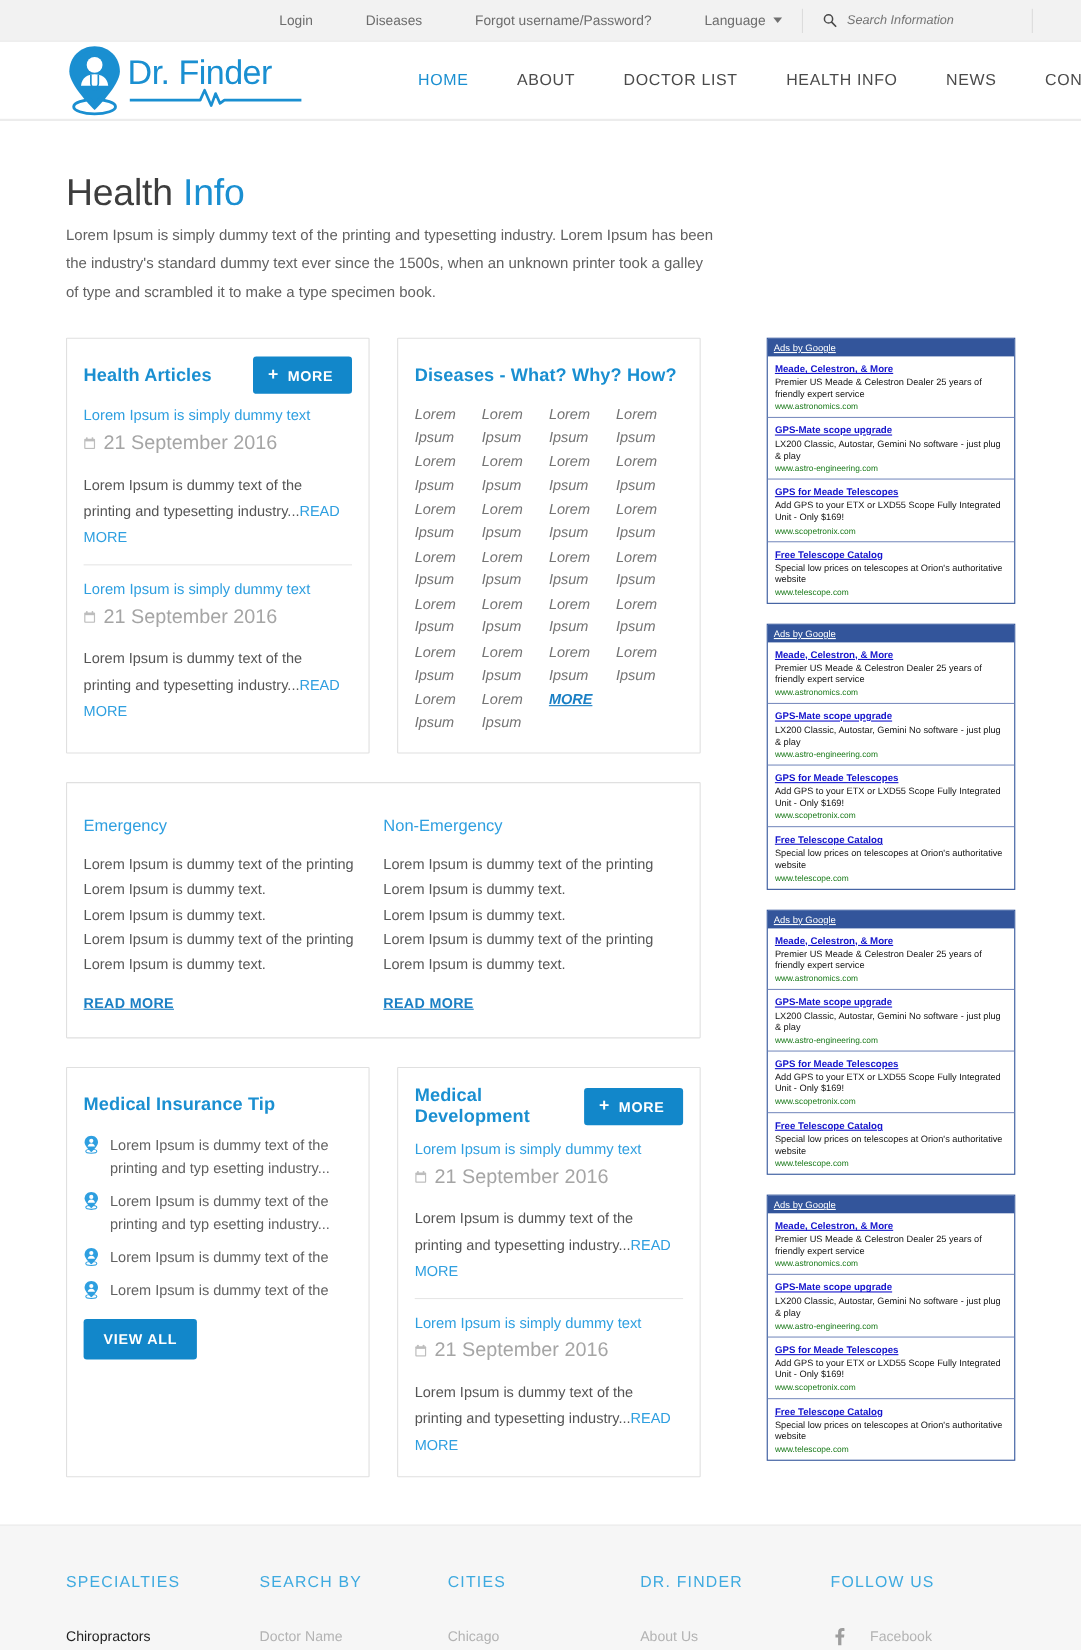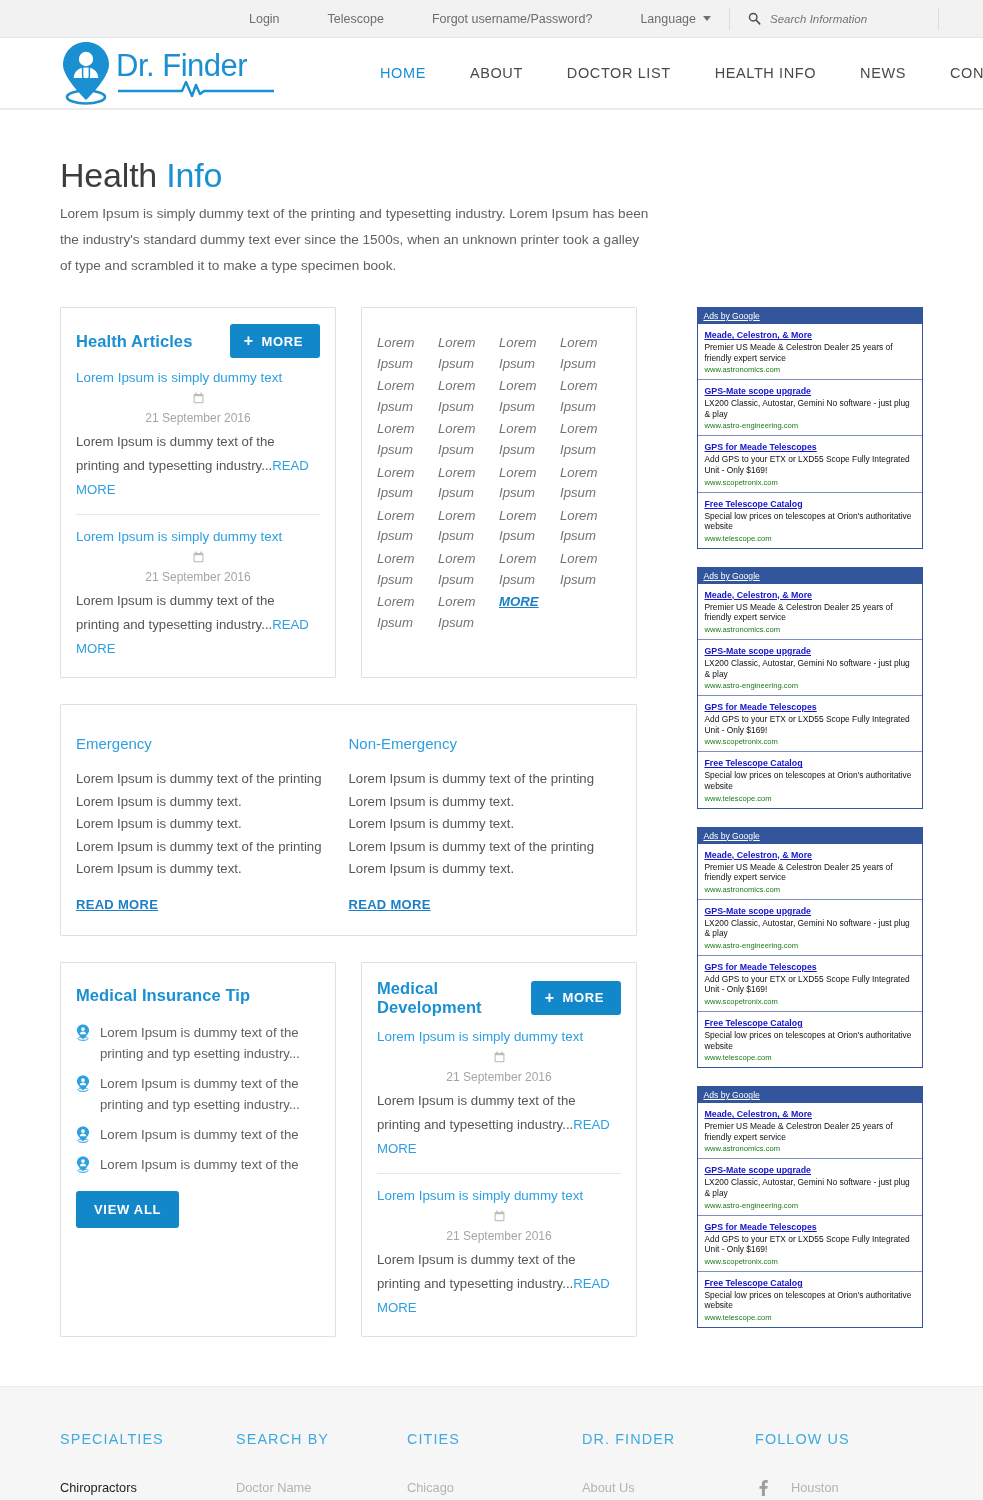--- a/index.html
+++ b/index.html
@@ -124,26 +124,26 @@
   .plus-ico { font-size: 16px; font-weight: bold; line-height: 1; }
 
   
   .article { padding-top: 10px; }
   .article + .article { border-top: 1px solid #e6e6e6; margin-top: 12px; padding-top: 12px; }
   .art-title {
     font-size: 13.4px; color: #2e9fe0; text-decoration: none;
     display: block; line-height: 20px;
   }
   .art-date {
-    font-size: 12px; color: #a5a5a5; margin-top: 4px;
-    display: flex; align-items: center; gap: 7px; flex-direction: column;
+    font-size: 18px; color: #a5a5a5; margin-top: 4px;
+    display: flex; align-items: center; gap: 7px;
   }
   .cal-ico { display:block; }
   .art-body {
-    font-size: 13.2px; color: #555; line-height: 24px; margin-top: 5px;
+    font-size: 13.2px; color: #555; line-height: 24px; margin-top: 16px;
   }
   .readmore-inline { color: #2e9fe0; text-decoration: none; }
 
   
   .dgrid {
     display: grid; grid-template-columns: repeat(4, 1fr);
     row-gap: 0; margin-top: 8px; font-style: italic;
   }
   .dcell {
     font-size: 13.2px; color: #737373; line-height: 20.6px; padding: 1px 0;
@@ -227,21 +227,21 @@
   .flink.active { color: #222; }
   .social { display: flex; align-items: center; gap: 20px; line-height: 25.5px; }
   .social-ico { width: 16px; display: flex; justify-content: center; }
   .social-lbl { font-size: 12.8px; color: #b3b3b3; }
 </style>
 </head>
 <body>
 
 <div class="topbar">
   <a class="topbar-link">Login</a>
-  <a class="topbar-link">Telescope</a>
+  <a class="topbar-link">Diseases</a>
   <a class="topbar-link">Forgot username/Password?</a>
   <div class="lang-wrap">
     <span class="topbar-link" style="padding:0">Language</span>
     <span class="lang-caret"></span>
   </div>
   <div class="topbar-sep"></div>
   <div class="search-wrap">
     <svg class="search-glass" width="13" height="13" viewBox="0 0 16 16">
       <circle cx="6.4" cy="6.4" r="4.6" fill="none" stroke="#4a4a4a" stroke-width="1.7"></circle>
       <line x1="9.9" y1="9.9" x2="14.4" y2="14.6" stroke="#4a4a4a" stroke-width="1.9" stroke-linecap="round"></line>
@@ -330,20 +330,23 @@
                 </svg>
                 <span>21 September 2016</span>
               </div>
               <div class="art-body">
                 <span>Lorem Ipsum is dummy text of the printing and typesetting industry...</span><a class="readmore-inline">READ MORE</a>
               </div>
             </div>
           </div>
 
           <div class="card card-sm">
+            <div class="card-head">
+              <span class="card-title">Diseases - What? Why? How?</span>
+            </div>
             <div class="dgrid">
               <span class="dcell">Lorem Ipsum</span>
               <span class="dcell">Lorem Ipsum</span>
               <span class="dcell">Lorem Ipsum</span>
               <span class="dcell">Lorem Ipsum</span>
               <span class="dcell">Lorem Ipsum</span>
               <span class="dcell">Lorem Ipsum</span>
               <span class="dcell">Lorem Ipsum</span>
               <span class="dcell">Lorem Ipsum</span>
               <span class="dcell">Lorem Ipsum</span>
@@ -626,21 +629,21 @@
 
     <div class="fcol c5">
       <div class="fhead">FOLLOW US</div>
 
       <div class="social">
         <span class="social-ico">
           <svg width="9" height="16" viewBox="0 0 9 16">
               <path d="M5.9 16V8.7h2.4l0.4-2.8H5.9V4.1c0-0.8 0.2-1.4 1.4-1.4h1.5V0.2C8.5 0.15 7.6 0 6.6 0 4.4 0 2.9 1.3 2.9 3.8v2.1H0.5v2.8h2.4V16H5.9z" fill="#9e9e9e"></path>
             </svg>
         </span>
-        <span class="social-lbl">Houston</span>
+        <span class="social-lbl">Facebook</span>
       </div>
 
       <div class="social">
         <span class="social-ico">
           <svg width="16" height="14" viewBox="0 0 16 14">
               <path d="M16 1.7c-0.6 0.3-1.2 0.4-1.9 0.5 0.7-0.4 1.2-1.1 1.4-1.8C14.9 0.8 14.2 1.1 13.5 1.2 12.9 0.5 12 0.1 11.1 0.1 9.3 0.1 7.9 1.6 7.9 3.3c0 0.3 0 0.5 0.1 0.7C5.3 3.9 2.8 2.6 1.1 0.6 0.8 1.1 0.7 1.6 0.7 2.2c0 1.1 0.6 2.1 1.4 2.7C1.6 4.9 1.1 4.7 0.6 4.5v0c0 1.6 1.1 2.9 2.6 3.2-0.3 0.1-0.6 0.1-0.9 0.1-0.2 0-0.4 0-0.6-0.1 0.4 1.3 1.6 2.2 3 2.3-1.1 0.9-2.5 1.4-4 1.4-0.3 0-0.5 0-0.8-0.1 1.4 0.9 3.2 1.5 5 1.5 6 0 9.3-5 9.3-9.3 0-0.1 0-0.3 0-0.4C15 2.9 15.6 2.4 16 1.7z" fill="#9e9e9e"></path>
             </svg>
         </span>
         <span class="social-lbl">Twitter</span>
       </div>

